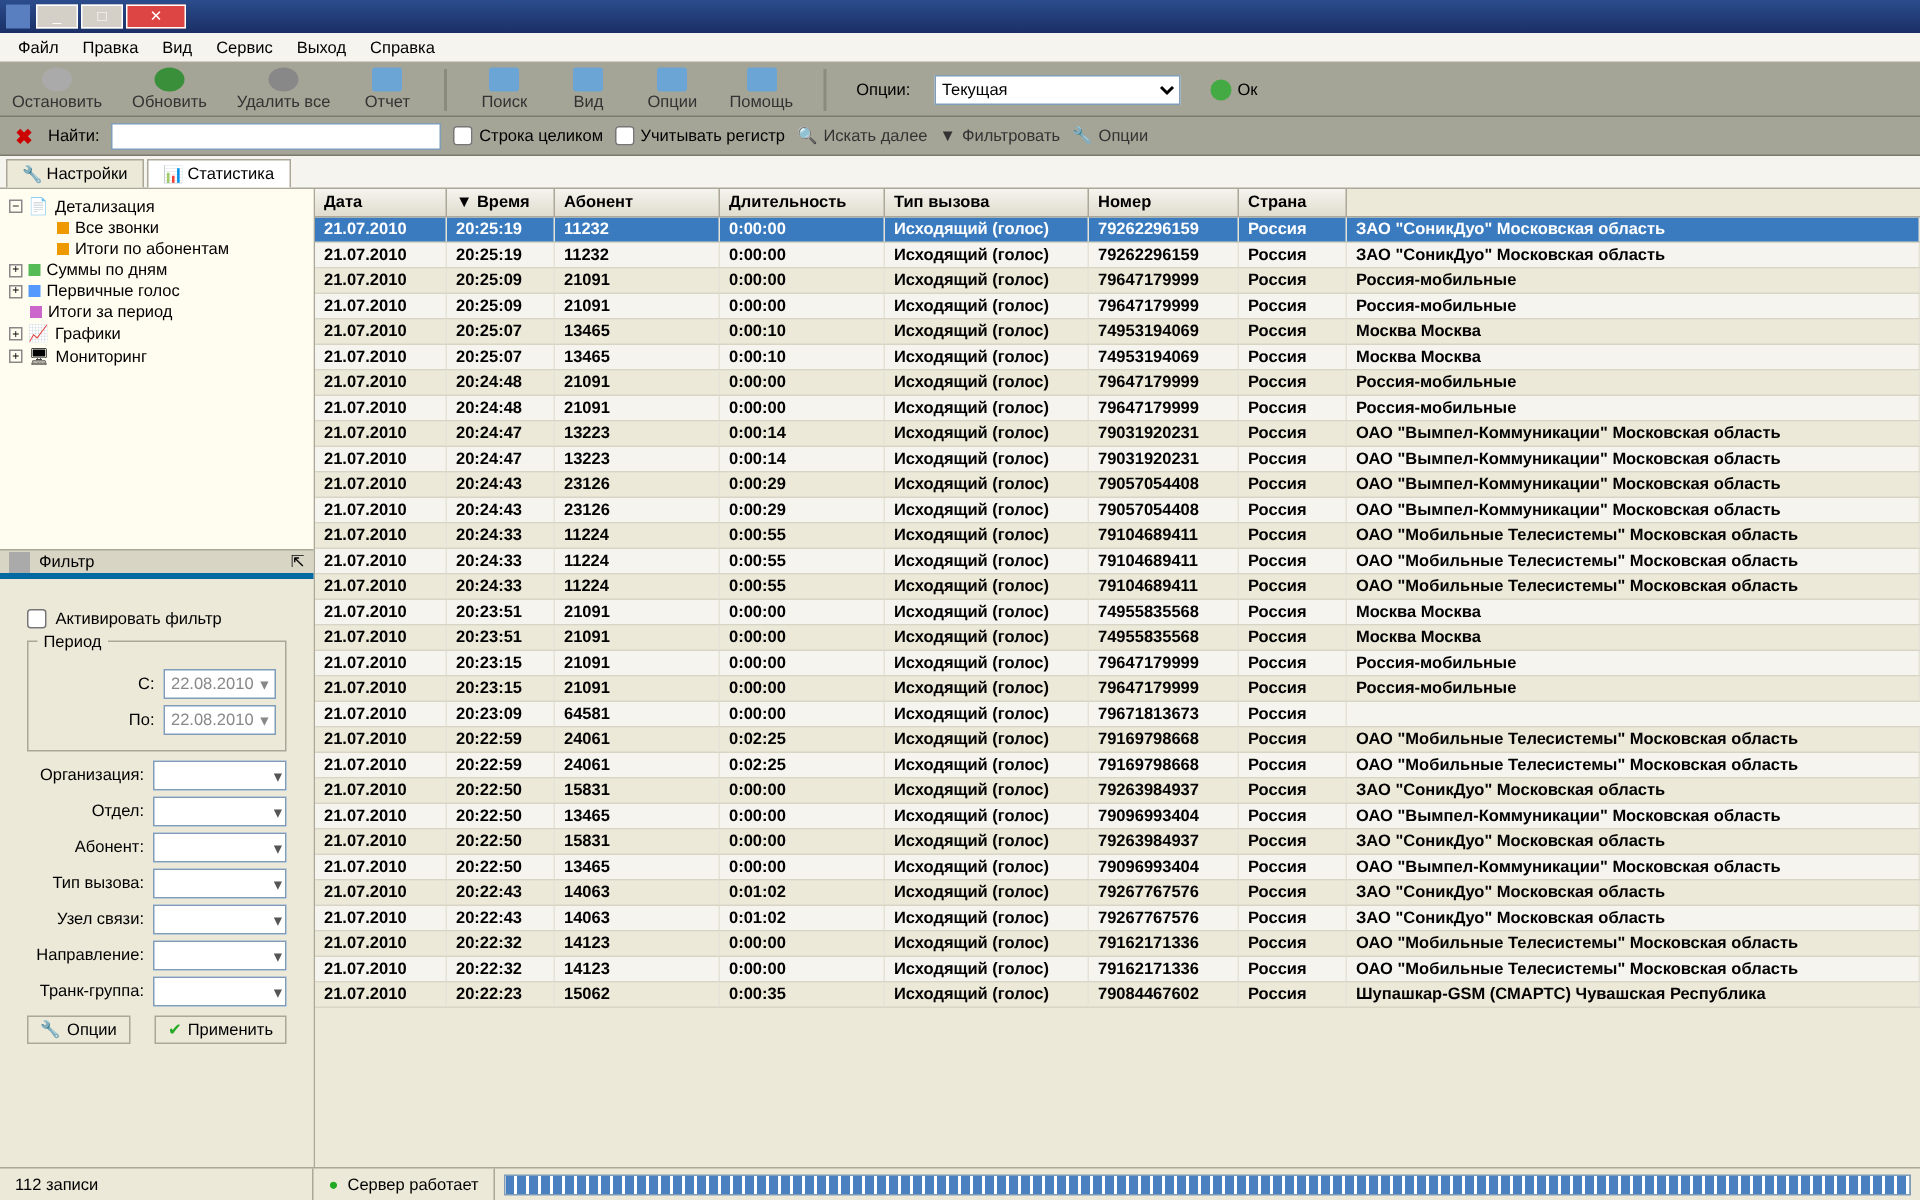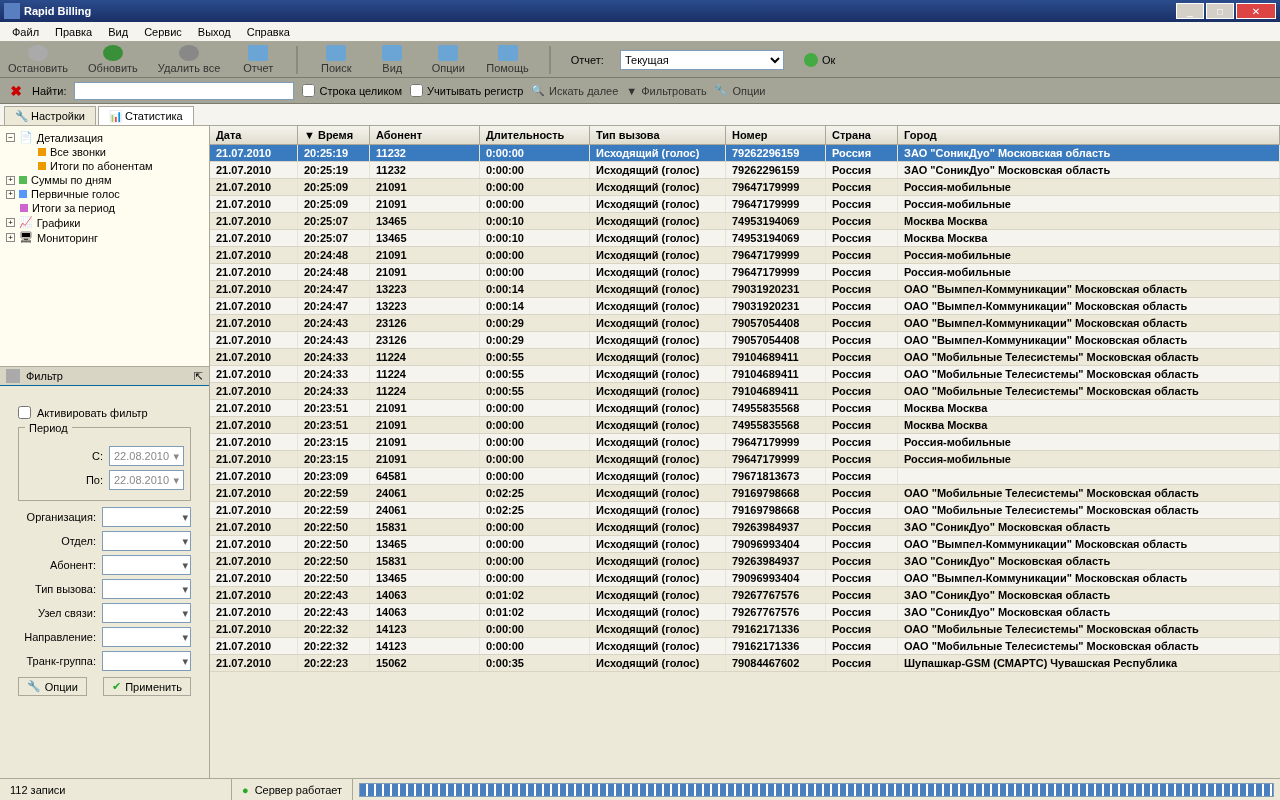--- a/index.html
+++ b/index.html
@@ -36,21 +36,21 @@
 .sidebar { width: 210px; display: flex; flex-direction: column; border-right: 1px solid #aca899; }
 .tree { background: #fffdf0; flex: 0 0 240px; overflow: auto; padding: 4px 2px; }
 .tree-item { padding: 1px 0 1px 4px; display: flex; align-items: center; gap: 4px; white-space: nowrap; }
 .tree-item.l1 { padding-left: 18px; }
 .tree-item.l2 { padding-left: 36px; }
 .tree .box { width: 9px; height: 9px; border: 1px solid #888; display: inline-flex; align-items: center; justify-content: center; font-size: 8px; line-height: 1; }
 .tree .bullet { width: 8px; height: 8px; background: #e90; display: inline-block; }
 .tree .bullet.g { background: #5b5; }
 .tree .bullet.b { background: #59f; }
 .tree .bullet.p { background: #c6c; }
-.filterhead { background: #d8d5c5; height: 20px; display: flex; align-items: center; padding: 0 6px; border-top: 1px solid #aca899; border-bottom: 1px solid #0369a1; gap: 6px; }
+.filterhead { background: #d8d5c5; height: 20px; display: flex; align-items: center; padding: 0 6px; border-top: 1px solid #aca899; border-bottom: 4px solid #0369a1; gap: 6px; }
 .filterhead .ficon { width: 14px; height: 14px; background: #aaa; }
 .filterbody { background: #ece9d8; flex: 1; padding: 18px; overflow: auto; }
 .filterbody label.chk { display: flex; align-items: center; gap: 6px; padding: 2px 0; }
 .fieldset { border: 1px solid #aca899; padding: 6px; margin: 6px 0; }
 .fieldset .legend { background: #ece9d8; padding: 0 4px; position: relative; top: -12px; display: inline-block; }
 .frow { display: flex; align-items: center; margin-bottom: 4px; }
 .frow .lbl { width: 84px; text-align: right; padding-right: 6px; }
 .frow .dtin { flex: 1; height: 20px; border: 1px solid #7f9db9; background: #fff; display: flex; align-items: center; padding: 0 4px; color: #888; }
 .frow .drop { flex: 1; height: 20px; border: 1px solid #7f9db9; background: #fff; display: flex; align-items: center; justify-content: flex-end; padding: 0 2px; }
 .frow .drop::after { content: "▾"; color: #555; }
@@ -61,29 +61,28 @@
 .ghead .gh { border-right: 1px solid #aca899; padding: 3px 6px; font-weight: bold; background: linear-gradient(#f5f4ee,#e0ddce); display: flex; align-items: center; }
 .gbody { flex: 1; overflow: auto; }
 .grow { display: flex; border-bottom: 1px solid #d8d5c5; font-weight: bold; }
 .grow .gc { border-right: 1px solid #e5e3d8; padding: 2px 6px; overflow: hidden; white-space: nowrap; }
 .grow.sel { background: #3a7bbf; color: #fff; }
 .grow.alt { background: #f5f4ee; }
 .c0 { width: 88px; } .c1 { width: 72px; } .c2 { width: 110px; } .c3 { width: 110px; }
 .c4 { width: 136px; } .c5 { width: 100px; } .c6 { width: 72px; } .c7 { flex: 1; }
 .statusbar { height: 22px; background: #ece9d8; border-top: 1px solid #aca899; display: flex; align-items: center; }
 .statusbar .sseg { padding: 0 10px; border-right: 1px solid #aca899; height: 100%; display: flex; align-items: center; gap: 6px; }
-.statusbar .sseg:first-child { width: 232px; }
+.statusbar .sseg:first-child { width: 209px; }
 .progress { flex: 1; height: 14px; margin: 0 6px; background: repeating-linear-gradient(90deg,#4a7fc0 0,#4a7fc0 6px,#fff 6px,#fff 8px); border: 1px solid #7f9db9; }
 </style>
 </head>
 <body>
 
 <div class="titlebar">
   <span class="ticon"></span>
-  <span class="title">Rapid Billing</span>
   <div class="winbtns">
     <div class="winbtn">_</div>
     <div class="winbtn">□</div>
     <div class="winbtn close">✕</div>
   </div>
 </div>
 
 <div class="menubar">
   <span>Файл</span>
   <span>Правка</span>
@@ -121,21 +120,21 @@
     </div>
   <div class="tbtn">
       <span class="icon"></span>
       <span>Опции</span>
     </div>
   <div class="tbtn">
       <span class="icon"></span>
       <span>Помощь</span>
     </div>
   <div class="tsep"></div>
-  <span class="baselabel">Отчет:</span>
+  <span class="baselabel">Опции:</span>
   <select class="basesel"><option>Текущая</option></select>
   <div class="okbtn">
       <span class="chk"></span>
       <span>Ок</span>
     </div>
 </div>
 
 <div class="findbar">
   <span class="xicon">✖</span>
   <span>Найти:</span>
@@ -284,21 +283,20 @@
 
   <div class="grid">
     <div class="ghead">
       <div class="gh c0">Дата</div>
       <div class="gh c1"><span>▼</span>&nbsp;<span>Время</span></div>
       <div class="gh c2">Абонент</div>
       <div class="gh c3">Длительность</div>
       <div class="gh c4">Тип вызова</div>
       <div class="gh c5">Номер</div>
       <div class="gh c6">Страна</div>
-      <div class="gh c7">Город</div>
     </div>
     <div class="gbody" id="gbody">
         <div class="grow sel">
           <div class="gc c0">21.07.2010</div>
           <div class="gc c1">20:25:19</div>
           <div class="gc c2">11232</div>
           <div class="gc c3">0:00:00</div>
           <div class="gc c4">Исходящий (голос)</div>
           <div class="gc c5">79262296159</div>
           <div class="gc c6">Россия</div>

